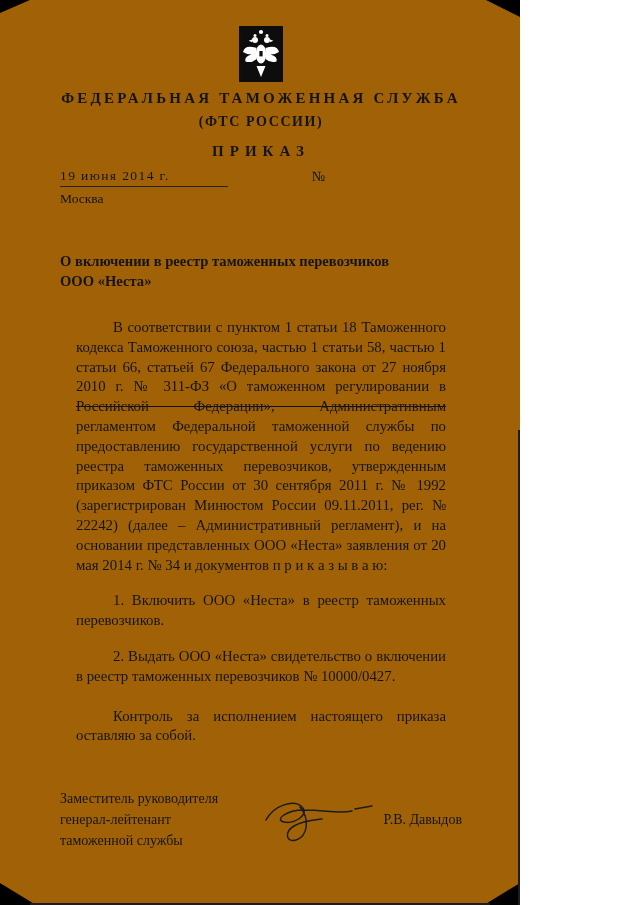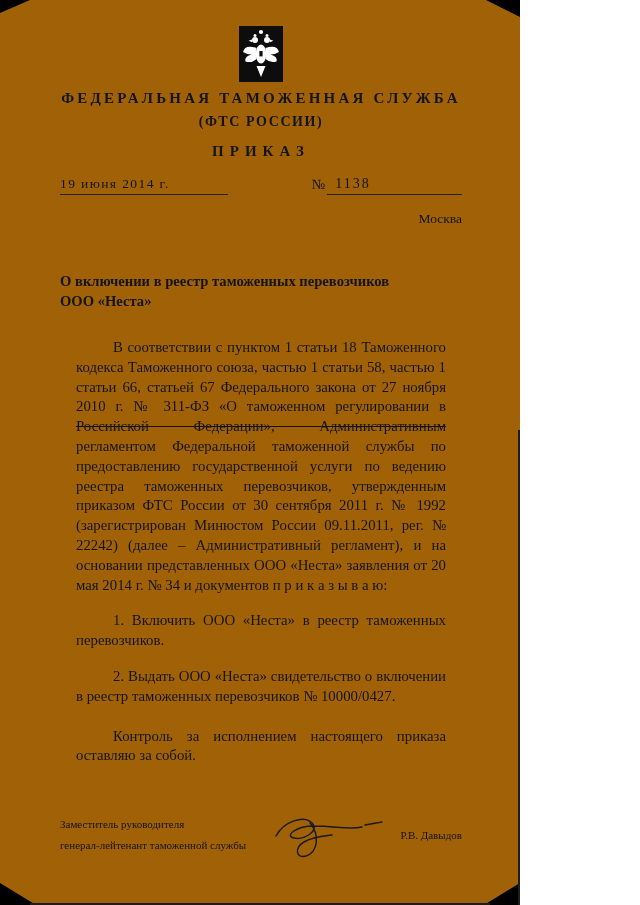--- a/index.html
+++ b/index.html
@@ -33,48 +33,48 @@
     text-align: center; font-weight: bold; font-size: 14px;
     letter-spacing: 1.6px; margin-top: 7px;
   }
   .doc-type {
     text-align: center; font-weight: bold; font-size: 15px;
     letter-spacing: 6px; margin-top: 13px;
   }
 
   .date-row {
     display: flex; justify-content: space-between; align-items: flex-end;
-    margin-top: 16px; font-size: 13.5px;
+    margin-top: 8px; font-size: 13.5px;
   }
   .date-field {
     width: 168px; border-bottom: 1.2px solid #222;
     letter-spacing: 1.4px; padding-bottom: 2px;
   }
   .number-field { width: 150px; display: flex; align-items: flex-end; font-size: 14px; }
   .number-sign { padding-right: 2px; padding-bottom: 2px; }
   .number-line { flex: 1; border-bottom: 1.2px solid #222; padding: 0 0 2px 8px; letter-spacing: 2px; }
 
-  .city { text-align: right; font-size: 13.5px; margin-top: 16px; }
+  .city { text-align: left; font-size: 13.5px; margin-top: 4px; }
 
   
   .title {
     margin-top: 44px; text-align: left; font-weight: bold;
     font-size: 14.6px; line-height: 20px;
   }
 
   
   .body-block { margin-top: 27px; font-size: 14.8px; line-height: 19.8px; text-align: justify; }
   .body-block p { margin: 16px; text-indent: 37px; }
   .struck { text-decoration: line-through; }
   .control-par { margin-top: 20px !important; }
 
   
   .sign-row {
     display: flex; align-items: center; justify-content: space-between;
-    margin-top: 42px; font-size: 11px;
+    margin-top: 42px; font-size: 14px;
   }
   .sign-pos { line-height: 21px; }
   .sign-scribble { flex: 0 0 auto; margin: 0 6px 0 18px; }
   .sign-name { white-space: nowrap; }
 </style>
 </head>
 <body>
 
 <div class="page">
 
@@ -108,21 +108,20 @@
     </div>
 
     <div class="agency">ФЕДЕРАЛЬНАЯ ТАМОЖЕННАЯ СЛУЖБА</div>
     <div class="agency-short">(ФТС РОССИИ)</div>
     <div class="doc-type">ПРИКАЗ</div>
 
     <div class="date-row">
       <div class="date-field">19 июня 2014 г.</div>
       <div class="number-field">
         <span class="number-sign">№</span>
-        <span class="number-line">1138</span>
       </div>
     </div>
 
     <div class="city">Москва</div>
 
     <div class="title">
       <div>О включении в реестр таможенных перевозчиков</div>
       <div>ООО «Неста»</div>
     </div>
 

